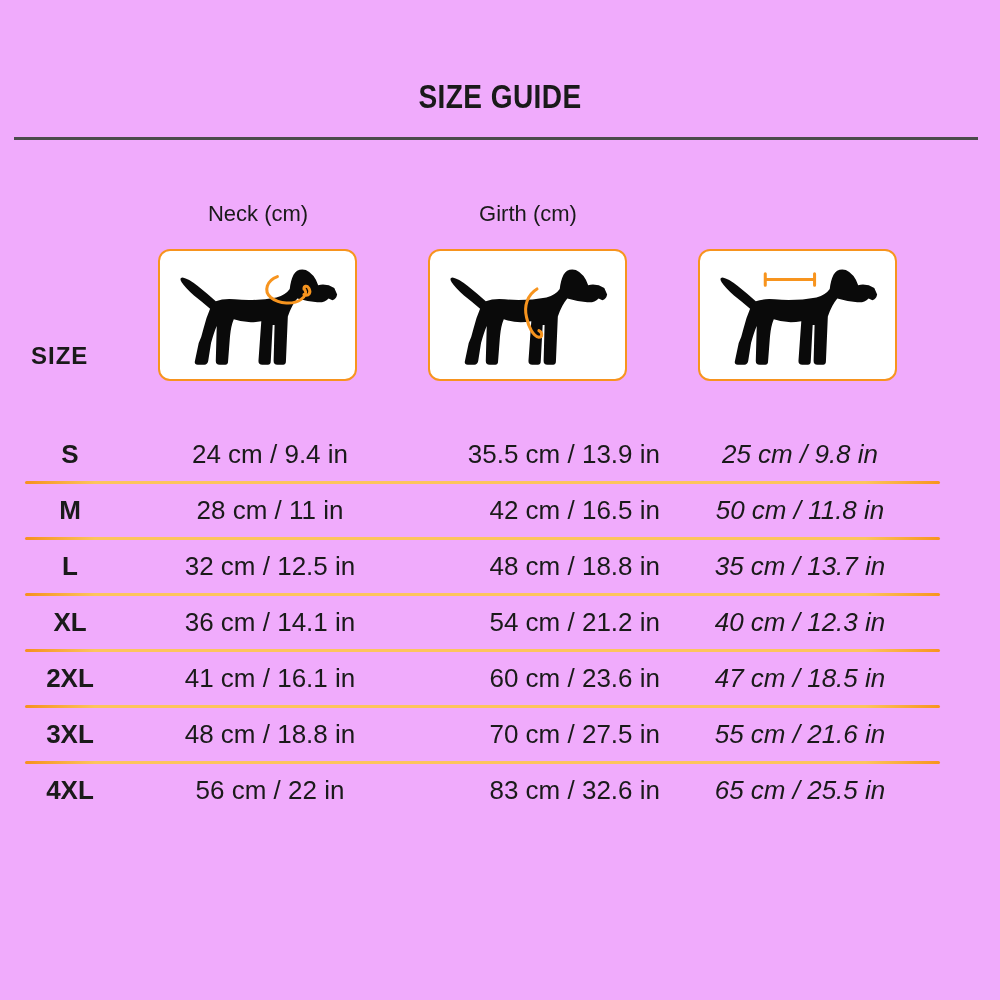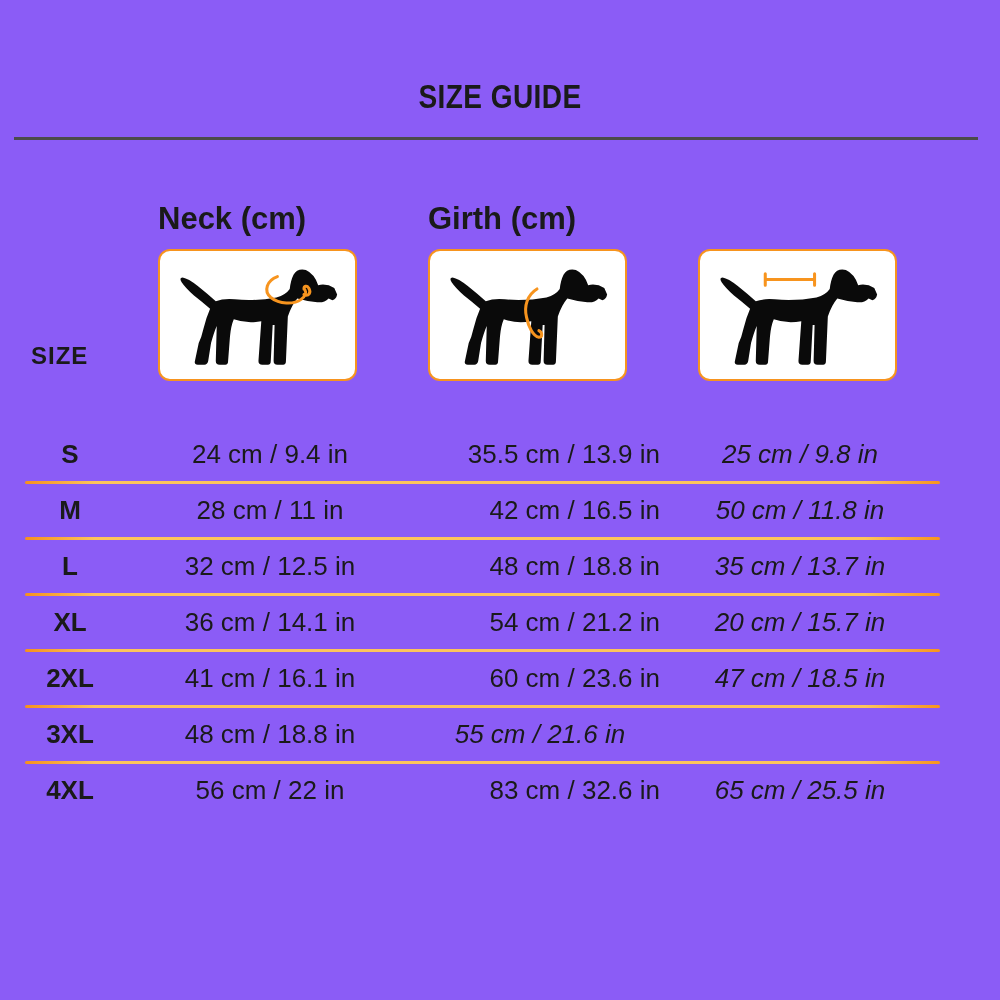--- a/index.html
+++ b/index.html
@@ -1,30 +1,30 @@
 <!DOCTYPE html>
 <html><head>
 <meta charset="utf-8">
 <style>
   html,body{margin:0;padding:0;background:#ffffff;}
   .page{
-    position:relative;width:1000px;height:1000px;background:#8b5cf6;
+    position:relative;width:1000px;height:1000px;background:#f0abfc;
     font-family:"Liberation Sans",sans-serif;color:#1a1a1a;overflow:hidden;
   }
   .title{
     position:absolute;top:80px;left:0;width:1000px;text-align:center;
     font-size:33px;font-weight:700;line-height:1;letter-spacing:.5px;
   }
   .title span{display:inline-block;transform:scaleX(.85);transform-origin:center;}
   .title-rule{
     position:absolute;top:137px;left:14px;width:964px;height:3px;background:#4b4b4b;
   }
   .col-header{
-    position:absolute;top:202px;width:200px;text-align:left;
-    font-size:31px;font-weight:700;line-height:1.1;
+    position:absolute;top:202px;width:200px;text-align:center;
+    font-size:22px;font-weight:400;line-height:1.1;
   }
   #hdr-neck{left:158px}#hdr-girth{left:428px}#hdr-length{left:698px}
   .dog-box{
     position:absolute;top:249px;width:199px;height:132px;box-sizing:border-box;
     border:2.5px solid #F7941E;border-radius:12px;background:#fff;
   }
   #box-neck{left:158px}#box-girth{left:428px}#box-length{left:698px}
   .dog-box svg{display:block;width:100%;height:100%;}
   .size-heading{
     position:absolute;left:31px;top:344px;font-size:24px;font-weight:700;
@@ -111,35 +111,36 @@
       <div class="c-neck">32 cm / 12.5 in</div>
       <div class="c-girth">48 cm / 18.8 in</div>
       <div class="c-length">35 cm / 13.7 in</div>
     </div>
     <div class="row-divider"></div>
 
     <div class="row">
       <div class="c-size">XL</div>
       <div class="c-neck">36 cm / 14.1 in</div>
       <div class="c-girth">54 cm / 21.2 in</div>
-      <div class="c-length">20 cm / 15.7 in</div>
+      <div class="c-length">40 cm / 12.3 in</div>
     </div>
     <div class="row-divider"></div>
 
     <div class="row">
       <div class="c-size">2XL</div>
       <div class="c-neck">41 cm / 16.1 in</div>
       <div class="c-girth">60 cm / 23.6 in</div>
       <div class="c-length">47 cm / 18.5 in</div>
     </div>
     <div class="row-divider"></div>
 
     <div class="row">
       <div class="c-size">3XL</div>
       <div class="c-neck">48 cm / 18.8 in</div>
+      <div class="c-girth">70 cm / 27.5 in</div>
       <div class="c-length">55 cm / 21.6 in</div>
     </div>
     <div class="row-divider"></div>
 
     <div class="row">
       <div class="c-size">4XL</div>
       <div class="c-neck">56 cm / 22 in</div>
       <div class="c-girth">83 cm / 32.6 in</div>
       <div class="c-length">65 cm / 25.5 in</div>
     </div>

